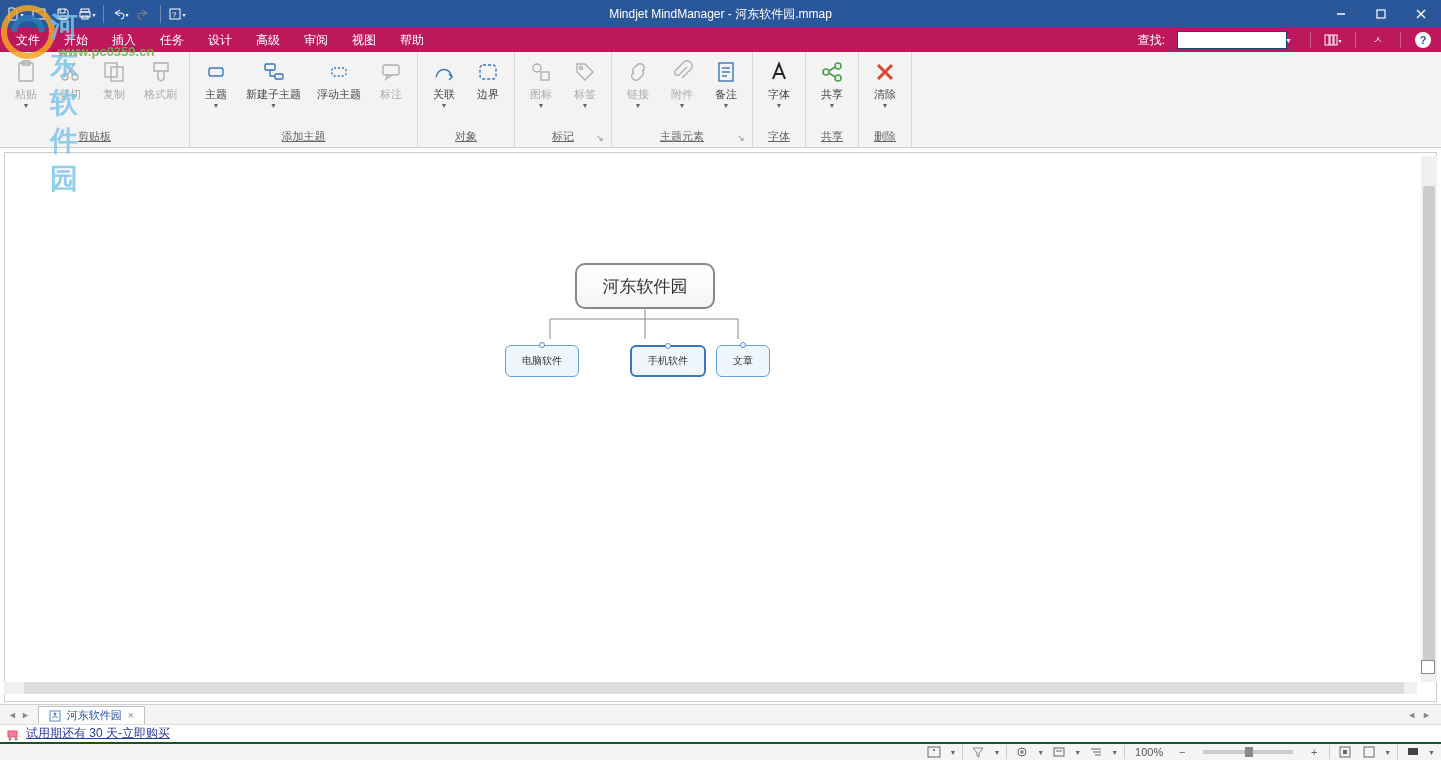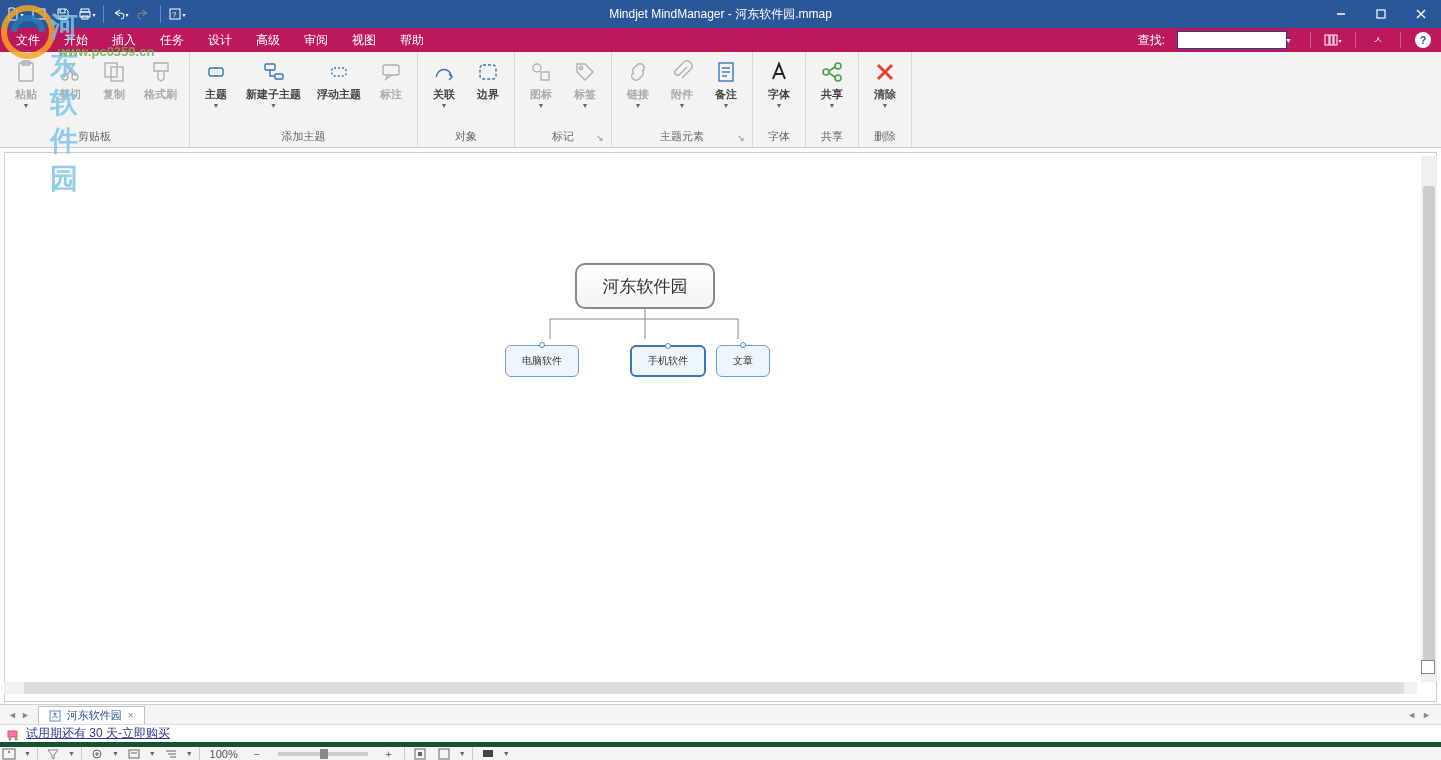--- a/index.html
+++ b/index.html
@@ -24,24 +24,24 @@
 .search-label { font-size: 12px; }
 .search-input { width: 110px; height: 18px; border: 1px solid #1f4478; background: #fff; font-size: 11px; padding: 0 2px; }
 .mb-icon { width: 20px; height: 20px; display: flex; align-items: center; justify-content: center; cursor: pointer; }
 .mb-sep { width: 1px; height: 16px; background: rgba(255,255,255,0.3); }
 .help-circle { width: 16px; height: 16px; border-radius: 50%; background: #fff; color: #2a579a; display: flex; align-items: center; justify-content: center; font-size: 11px; font-weight: bold; }
 
 
 .ribbon { height: 96px; background: #f3f3f3; border-bottom: 1px solid #d0d0d0; display: flex; }
 .rgroup { display: flex; flex-direction: column; border-right: 1px solid #d8d8d8; position: relative; }
 .rgroup-buttons { display: flex; flex: 1; padding: 2px 4px 0 4px; }
-.rgroup-label { height: 18px; font-size: 11px; color: #666; text-align: center; border-top: 0; }
+.rgroup-label { height: 18px; font-size: 11px; color: #666; text-align: center; border-top: 0; text-decoration: underline; }
 .rbtn { display: flex; flex-direction: column; align-items: center; justify-content: flex-start; padding: 4px 8px 2px 8px; cursor: pointer; min-width: 44px; }
 .rbtn-icon { width: 28px; height: 28px; display: flex; align-items: center; justify-content: center; margin-bottom: 2px; }
-.rbtn-label { font-size: 11px; color: #444; text-align: center; line-height: 1.2; font-weight: bold; }
+.rbtn-label { font-size: 11px; color: #444; text-align: center; line-height: 1.2; }
 .rbtn.disabled .rbtn-label { color: #aaa; }
 .rbtn-dd { font-size: 7px; color: #666; margin-top: 1px; }
 .rgroup-launcher { position: absolute; right: 3px; bottom: 2px; width: 12px; height: 12px; font-size: 9px; color: #888; cursor: pointer; }
 
 
 .canvas-area { position: absolute; top: 148px; left: 0; right: 0; bottom: 54px; background: #fff; }
 .canvas-border { position: absolute; inset: 4px; border: 1px solid #ccc; background: #fff; }
 .vscroll { position: absolute; right: 4px; top: 8px; bottom: 24px; width: 16px; background: #f0f0f0; }
 .vscroll-thumb { position: absolute; left: 2px; right: 2px; top: 30px; height: 480px; background: #ccc; border-radius: 2px; }
 .hscroll { position: absolute; left: 4px; right: 24px; bottom: 12px; height: 12px; background: #f0f0f0; }
@@ -64,21 +64,21 @@
 .doc-tab-label { color: #2a579a; }
 .doc-tab-close { color: #888; font-size: 10px; cursor: pointer; }
 .tab-right-arrows { margin-left: auto; display: flex; gap: 6px; padding-right: 10px; color: #888; font-size: 9px; }
 
 
 .trialbar { position: absolute; bottom: 18px; left: 0; right: 0; height: 18px; background: #fff; border-top: 1px solid #ddd; display: flex; align-items: center; font-size: 12px; padding-left: 6px; }
 .trial-icon { width: 14px; height: 14px; margin-right: 6px; }
 .trial-link { color: #2a3a8f; text-decoration: underline; }
 
 
-.statusbar { position: absolute; bottom: 0; left: 0; right: 0; height: 18px; background: #f4f4f4; border-top: 5px solid #14532d; display: flex; align-items: center; font-size: 11px; color: #555; padding-right: 6px; gap: 6px; }
+.statusbar { position: absolute; bottom: 0; left: 0; right: 0; height: 18px; background: #f4f4f4; border-top: 2px solid #14532d; display: flex; align-items: center; justify-content: flex-end; font-size: 11px; color: #555; padding-right: 6px; gap: 6px; }
 .sb-sep { width: 1px; height: 14px; background: #ccc; }
 .sb-btn { width: 18px; height: 16px; display: flex; align-items: center; justify-content: center; cursor: pointer; color: #666; }
 .zoom-slider { width: 90px; height: 4px; background: #ccc; position: relative; margin: 0 6px; }
 .zoom-thumb { position: absolute; top: -3px; left: 42px; width: 8px; height: 10px; background: #888; }
 .zoom-pct { width: 36px; text-align: center; }
 
 
 .watermark { position: absolute; left: 0; top: 0; pointer-events: none; opacity: 0.85; }
 .wm-big { font-size: 28px; font-weight: bold; color: #7fc5e8; position: absolute; left: 50px; top: 8px; letter-spacing: 2px; }
 .wm-url { font-size: 13px; font-weight: bold; color: #6ab04c; position: absolute; left: 58px; top: 44px; }

